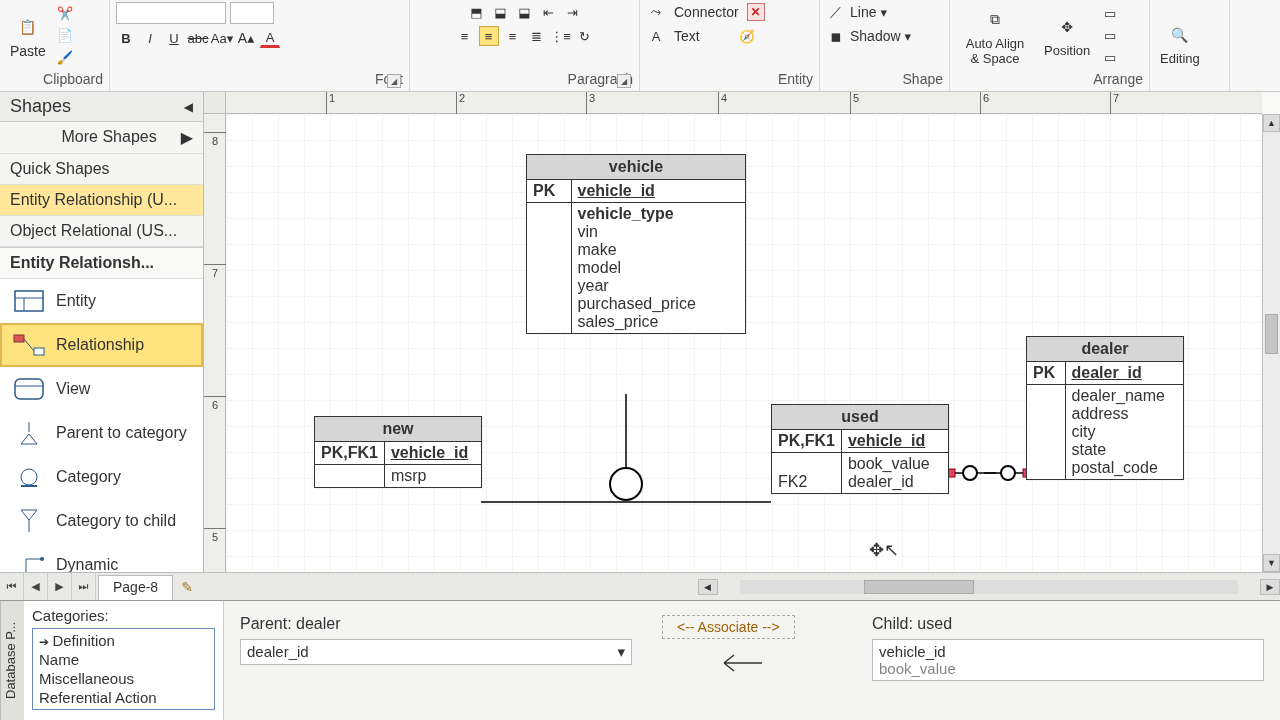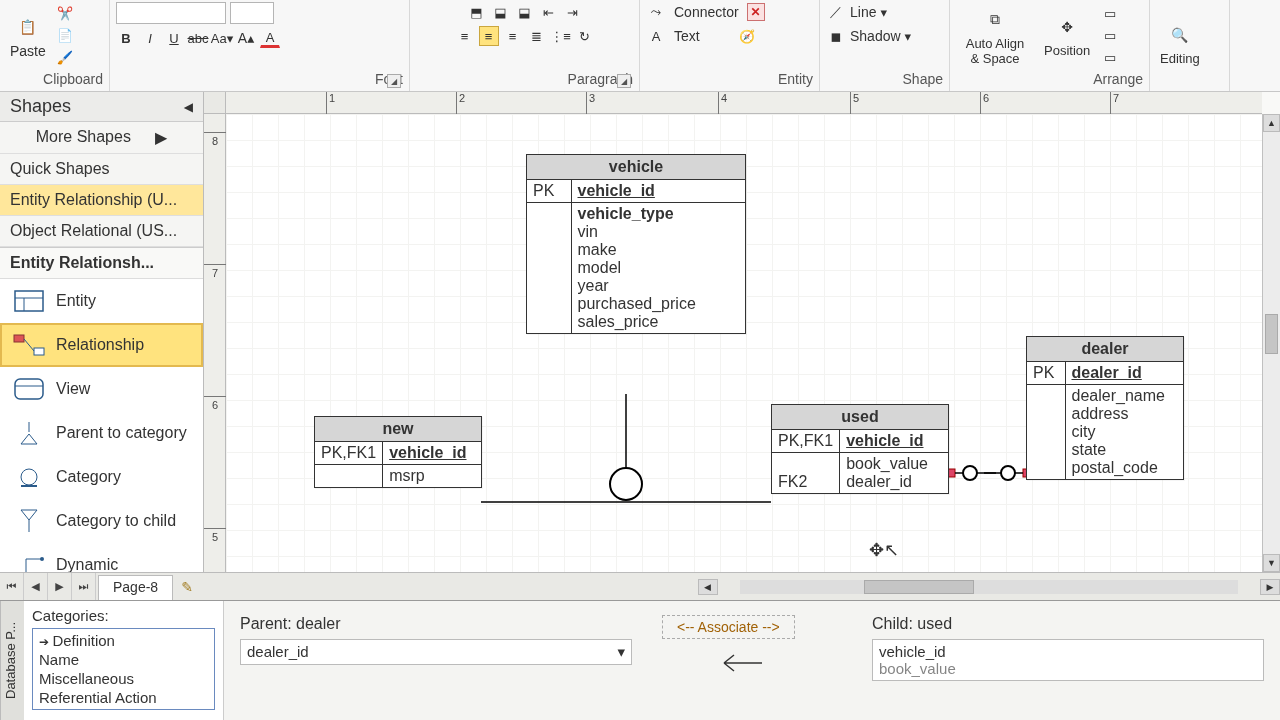--- a/index.html
+++ b/index.html
@@ -21,21 +21,21 @@
 .sizebox { width: 44px; height: 22px; border: 1px solid #b5b5b5; background: #fff; }
 .closebox { width: 18px; height: 18px; border: 1px solid #cc7070; color: #c22; display: inline-flex; align-items: center; justify-content: center; background: #fbe2e2; font-weight: bold; font-size: 12px; }
 
 
 .workspace { display: flex; height: 480px; }
 .shapes-pane { width: 204px; border-right: 1px solid #bbb; background: #f5f5f3; display: flex; flex-direction: column; }
 .sp-title { font-size: 18px; padding: 4px 10px; border-bottom: 1px solid #ccc; display: flex; justify-content: space-between; align-items: center; background: #ececea; }
 .sp-title .chev { font-size: 12px; color: #333; }
 .sp-row { font-size: 16px; padding: 6px 10px; border-bottom: 1px solid #dedede; cursor: default; white-space: nowrap; overflow: hidden; text-overflow: ellipsis; }
 .sp-row.selected { background: #ffe79b; }
-.sp-row.more { display: flex; justify-content: center; gap: 24px; }
+.sp-row.more { display: flex; justify-content: flex-end; gap: 24px; }
 .stencil { background:#fff; border-top:1px solid #ccc; flex:1; overflow:hidden; }
 .stencil .head { font-weight:bold; font-size:16px; padding:6px 10px; border-bottom:1px solid #ddd; background:#f9f9f7; }
 .shape-item { display:flex; align-items:center; gap:10px; padding:6px 10px; font-size:16px; border:2px solid transparent; }
 .shape-item.sel { background:#ffe37e; border:2px solid #e3b94f; }
 .shape-glyph { width:34px; height:28px; display:flex; align-items:center; justify-content:center; }
 
 
 .canvas-wrap { flex:1; display:flex; position:relative; background:#f9f9f7; }
 .ruler-stub { width:22px; height:22px; background:#e9e9e5; border-right:1px solid #bbb; border-bottom:1px solid #bbb; position:absolute; top:0; left:0; }
 .ruler-h { position:absolute; top:0; left:22px; right:18px; height:22px; background:#eeeeea; border-bottom:1px solid #bbb; font-size:11px; color:#444; }
@@ -49,21 +49,21 @@
 .vscroll .arrow { height:18px; display:flex;align-items:center;justify-content:center;background:#ddd;border:1px solid #bbb;font-size:9px; }
 .vscroll .thumb { position:absolute; top:200px; left:2px; right:2px; height:40px; background:#c5c5c5; border:1px solid #aaa; }
 
 
 .entity { position:absolute; background:#fff; border:1.5px solid #333; box-shadow:1px 1px 0 rgba(0,0,0,.04); }
 .entity .ehead { background:#d6d6d6; border-bottom:1.5px solid #333; text-align:center; font-weight:bold; padding:3px 6px; font-size:16px; }
 .entity table { border-collapse:collapse; width:100%; }
 .entity td { border-right:1.5px solid #333; padding:2px 6px; vertical-align:top; font-size:16px; }
 .entity td:last-child { border-right:none; }
 .entity tr.sep td { border-top:1.5px solid #333; }
-.entity .pk { font-weight:normal; }
+.entity .pk { font-weight:bold; }
 .entity .ul { text-decoration:underline; font-weight:bold; }
 .entity .b { font-weight:bold; }
 
 
 .pagetabs { height:28px; border-top:1px solid #bbb; background:#e9e9e5; display:flex; align-items:stretch; }
 .pagetabs .nav { width:24px; display:flex; align-items:center; justify-content:center; border-right:1px solid #ccc; font-size:11px; color:#444; }
 .pagetabs .tab { padding:3px 14px; background:#fff; border:1px solid #bbb; border-bottom:none; margin:2px 2px 0; font-size:14px; }
 .pagetabs .addpage { width:24px; display:flex; align-items:center; justify-content:center; color:#a07a1e; font-size:14px; }
 .pagetabs .hscroll { flex:1; display:flex; align-items:center; position:relative; }
 .pagetabs .hscroll .track { margin:0 22px; height:14px; background:#ddd; flex:1; position:relative; }

